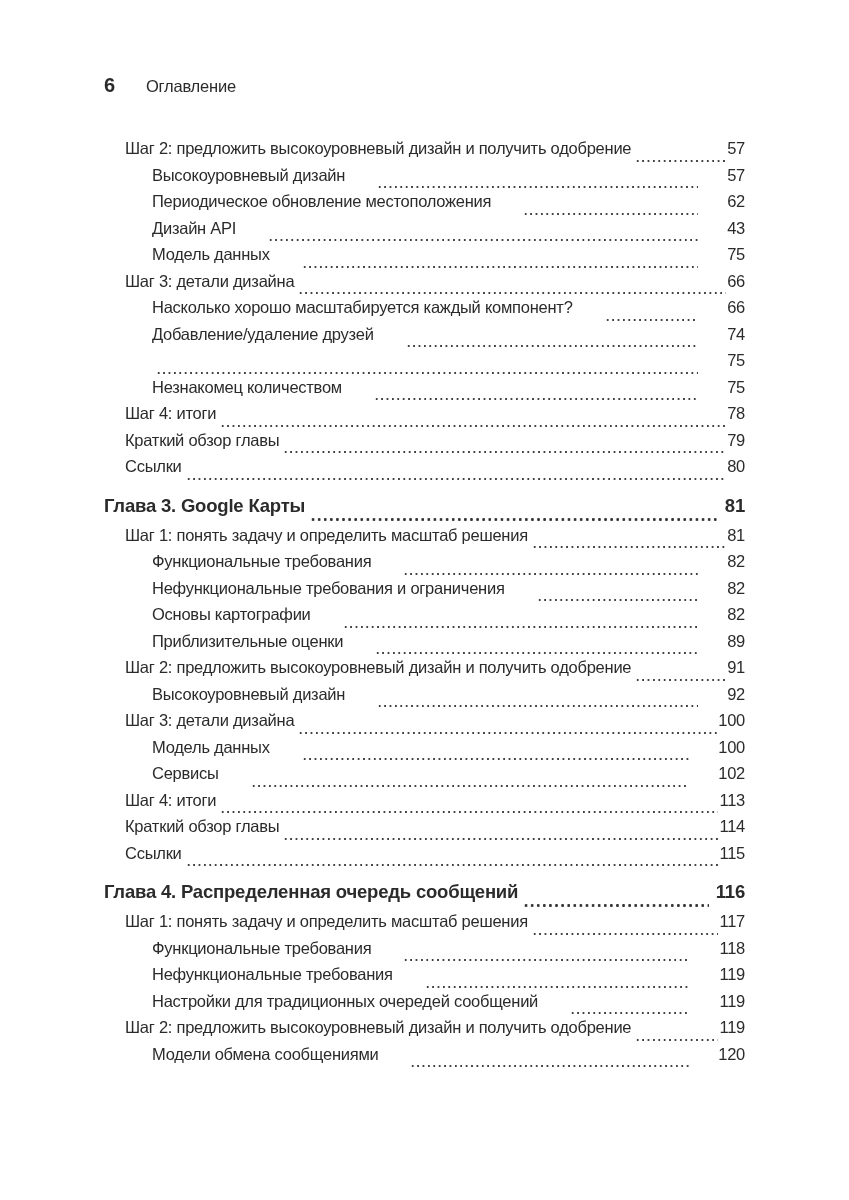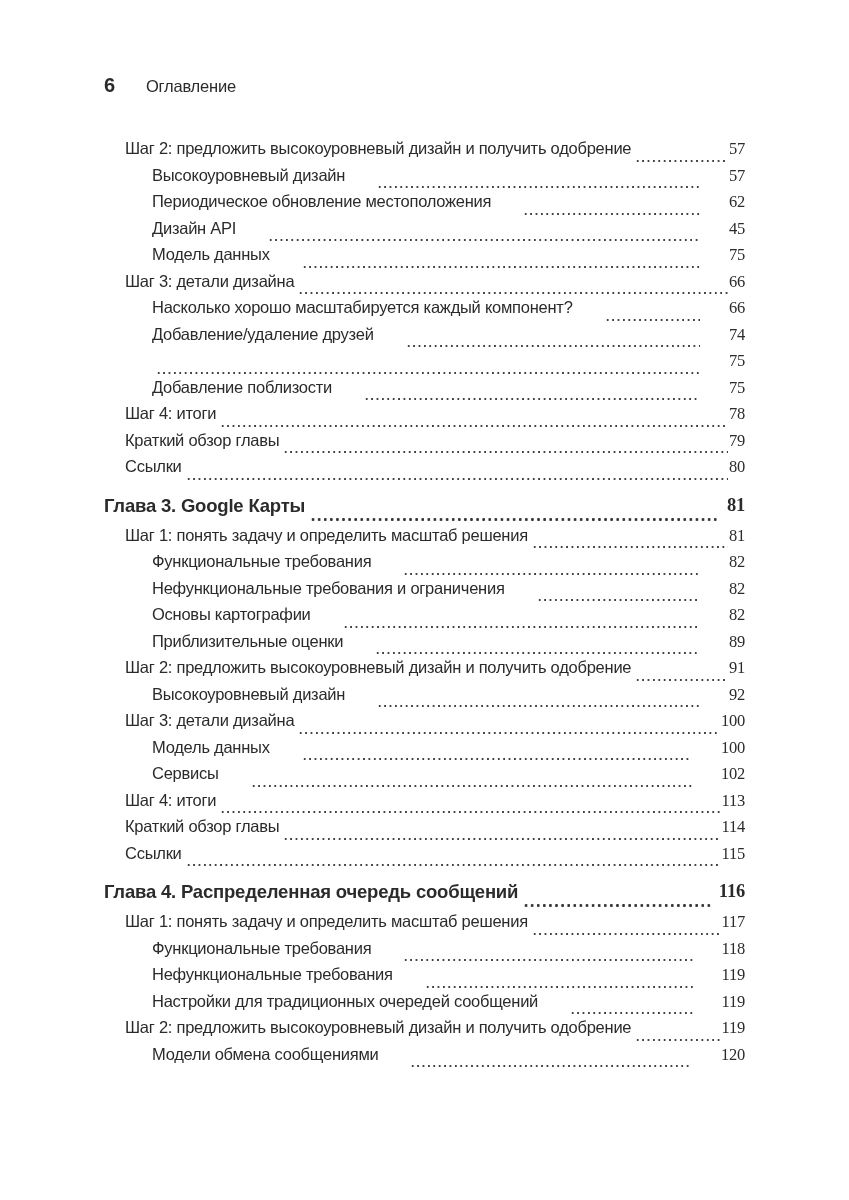--- a/index.html
+++ b/index.html
@@ -47,21 +47,21 @@
   }
   .toc-row {
     display: flex;
     align-items: flex-start;
     height: 26.5px;
     font-size: 16.5px;
     letter-spacing: -0.25px;
     white-space: nowrap;
   }
   .toc-row .label { flex: 0 0 auto; }
-  .toc-row .pagenum { flex: 0 0 auto; text-align: right; font-family: Liberation Serif, serif; }
+  .toc-row .pagenum { flex: 0 0 auto; text-align: right; }
   .toc-row .dots {
     flex: 1 1 auto;
     min-width: 14px;
     height: 4px;
     align-self: flex-end;
     margin: 0 1px 3px 4px;
     background-image: radial-gradient(circle, var(--dots) 1.05px, transparent 1.35px);
     background-size: 5.4px 4px;
     background-repeat: repeat-x;
     background-position: left center;
@@ -107,21 +107,21 @@
     <span class="pagenum">57</span>
   </div>
     <div class="toc-row sub">
     <span class="label">Периодическое обновление местоположения</span>
     <span class="dots"></span>
     <span class="pagenum">62</span>
   </div>
     <div class="toc-row sub">
     <span class="label">Дизайн API</span>
     <span class="dots"></span>
-    <span class="pagenum">45</span>
+    <span class="pagenum">43</span>
   </div>
     <div class="toc-row sub">
     <span class="label">Модель данных</span>
     <span class="dots"></span>
     <span class="pagenum">75</span>
   </div>
     <div class="toc-row step">
     <span class="label">Шаг 3: детали дизайна</span>
     <span class="dots"></span>
     <span class="pagenum">66</span>
@@ -134,21 +134,21 @@
     <div class="toc-row sub">
     <span class="label">Добавление/удаление друзей</span>
     <span class="dots"></span>
     <span class="pagenum">74</span>
   </div>
     <div class="toc-row sub">
     <span class="dots"></span>
     <span class="pagenum">75</span>
   </div>
     <div class="toc-row sub">
-    <span class="label">Добавление поблизости</span>
+    <span class="label">Незнакомец количеством</span>
     <span class="dots"></span>
     <span class="pagenum">75</span>
   </div>
     <div class="toc-row step">
     <span class="label">Шаг 4: итоги</span>
     <span class="dots"></span>
     <span class="pagenum">78</span>
   </div>
     <div class="toc-row step">
     <span class="label">Краткий обзор главы</span>

